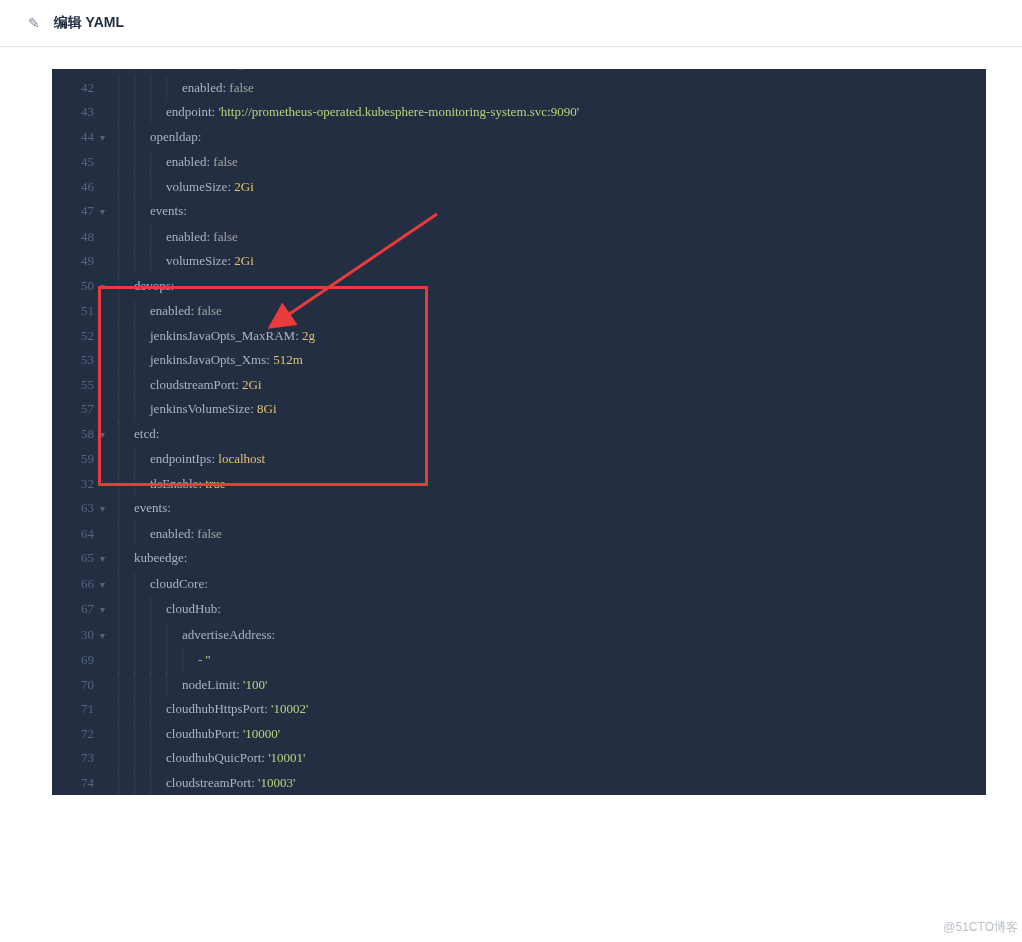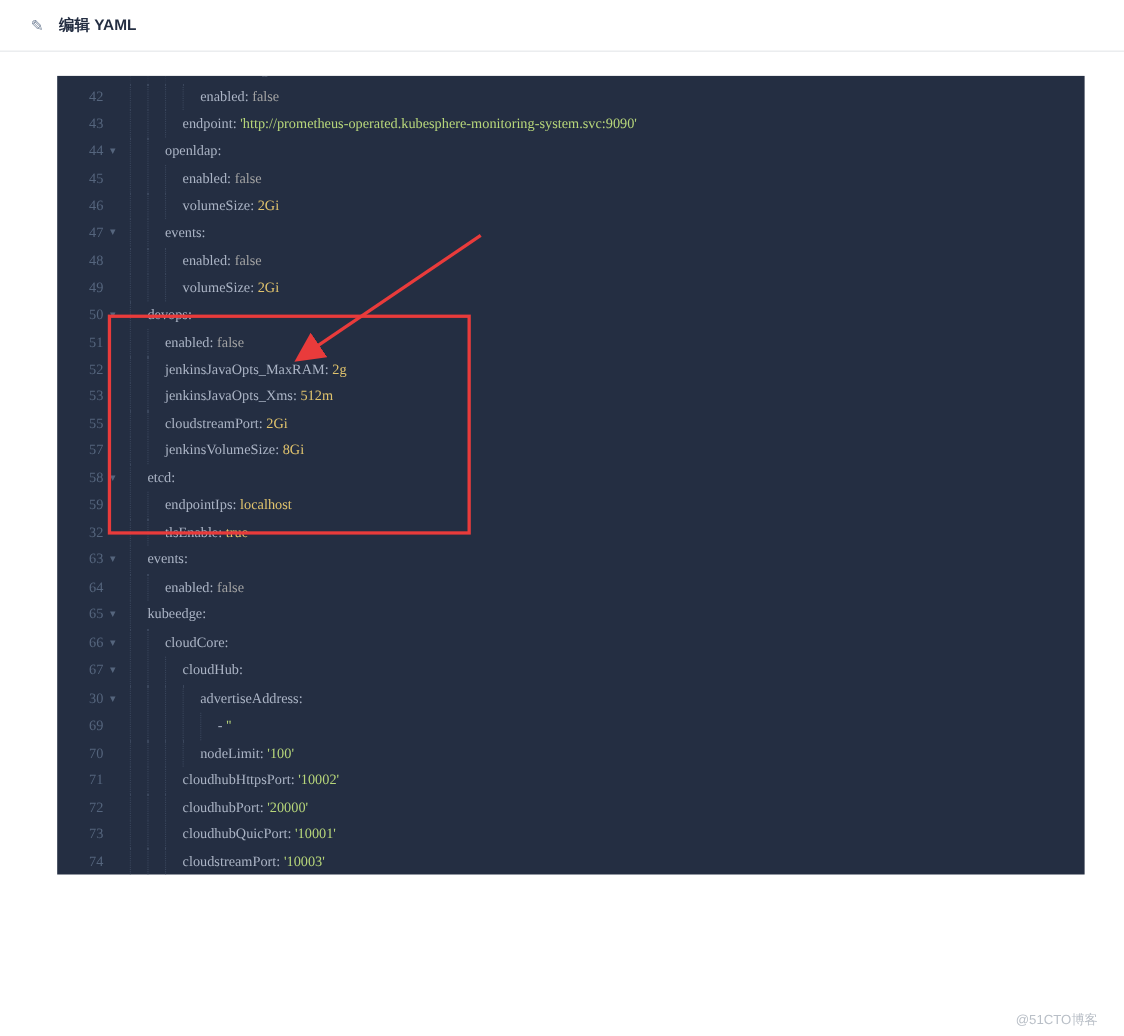--- a/index.html
+++ b/index.html
@@ -13,21 +13,21 @@
 .gutter { width: 48px; text-align: right; color: #55657d; padding-right: 6px; user-select: none; flex-shrink: 0; }
 .fold { width: 18px; flex-shrink: 0; color: #55657d; font-size: 10px; text-align: left; user-select: none; padding-top: 1px; }
 .code { flex: 1; color: #abb4c5; }
 .guide { display: inline-block; border-left: 1px dotted #3a465c; }
 .k-key { color: #abb4c5; }
 .k-val { color: #e0c36d; }
 .k-str { color: #b7d67a; }
 .k-false { color: #a3a3a3; }
 .highlight-box { position: absolute; border: 3px solid #e93b3b; pointer-events: none; z-index: 5; }
 .arrow-svg { position: absolute; pointer-events: none; z-index: 6; }
-.watermark { position: fixed; bottom: 6px; right: 24px; color: #b9bfc7; font-size: 12px; }
+.watermark { position: fixed; bottom: 6px; right: 4px; color: #b9bfc7; font-size: 12px; }
 </style>
 </head>
 <body>
 
 <div class="header">
   <span class="pencil">✎</span>
   <span class="title">编辑 YAML</span>
 </div>
 
 <div class="editor-wrap">
@@ -61,19 +61,19 @@
       <div class="line"><div class="gutter">32</div><div class="fold"></div><div class="code"><span class="guide" style="width: 16px;">&nbsp;</span><span class="guide" style="width: 16px;">&nbsp;</span><span class="k-key">tlsEnable</span><span>: </span><span class="k-val">true</span></div></div>
       <div class="line"><div class="gutter">63</div><div class="fold">▾</div><div class="code"><span class="guide" style="width: 16px;">&nbsp;</span><span class="k-key">events</span><span>:</span></div></div>
       <div class="line"><div class="gutter">64</div><div class="fold"></div><div class="code"><span class="guide" style="width: 16px;">&nbsp;</span><span class="guide" style="width: 16px;">&nbsp;</span><span class="k-key">enabled</span><span>: </span><span class="k-false">false</span></div></div>
       <div class="line"><div class="gutter">65</div><div class="fold">▾</div><div class="code"><span class="guide" style="width: 16px;">&nbsp;</span><span class="k-key">kubeedge</span><span>:</span></div></div>
       <div class="line"><div class="gutter">66</div><div class="fold">▾</div><div class="code"><span class="guide" style="width: 16px;">&nbsp;</span><span class="guide" style="width: 16px;">&nbsp;</span><span class="k-key">cloudCore</span><span>:</span></div></div>
       <div class="line"><div class="gutter">67</div><div class="fold">▾</div><div class="code"><span class="guide" style="width: 16px;">&nbsp;</span><span class="guide" style="width: 16px;">&nbsp;</span><span class="guide" style="width: 16px;">&nbsp;</span><span class="k-key">cloudHub</span><span>:</span></div></div>
       <div class="line"><div class="gutter">30</div><div class="fold">▾</div><div class="code"><span class="guide" style="width: 16px;">&nbsp;</span><span class="guide" style="width: 16px;">&nbsp;</span><span class="guide" style="width: 16px;">&nbsp;</span><span class="guide" style="width: 16px;">&nbsp;</span><span class="k-key">advertiseAddress</span><span>:</span></div></div>
       <div class="line"><div class="gutter">69</div><div class="fold"></div><div class="code"><span class="guide" style="width: 16px;">&nbsp;</span><span class="guide" style="width: 16px;">&nbsp;</span><span class="guide" style="width: 16px;">&nbsp;</span><span class="guide" style="width: 16px;">&nbsp;</span><span class="guide" style="width: 16px;">&nbsp;</span><span>- </span><span class="k-str">''</span></div></div>
       <div class="line"><div class="gutter">70</div><div class="fold"></div><div class="code"><span class="guide" style="width: 16px;">&nbsp;</span><span class="guide" style="width: 16px;">&nbsp;</span><span class="guide" style="width: 16px;">&nbsp;</span><span class="guide" style="width: 16px;">&nbsp;</span><span class="k-key">nodeLimit</span><span>: </span><span class="k-str">'100'</span></div></div>
       <div class="line"><div class="gutter">71</div><div class="fold"></div><div class="code"><span class="guide" style="width: 16px;">&nbsp;</span><span class="guide" style="width: 16px;">&nbsp;</span><span class="guide" style="width: 16px;">&nbsp;</span><span class="k-key">cloudhubHttpsPort</span><span>: </span><span class="k-str">'10002'</span></div></div>
-      <div class="line"><div class="gutter">72</div><div class="fold"></div><div class="code"><span class="guide" style="width: 16px;">&nbsp;</span><span class="guide" style="width: 16px;">&nbsp;</span><span class="guide" style="width: 16px;">&nbsp;</span><span class="k-key">cloudhubPort</span><span>: </span><span class="k-str">'20000'</span></div></div>
+      <div class="line"><div class="gutter">72</div><div class="fold"></div><div class="code"><span class="guide" style="width: 16px;">&nbsp;</span><span class="guide" style="width: 16px;">&nbsp;</span><span class="guide" style="width: 16px;">&nbsp;</span><span class="k-key">cloudhubPort</span><span>: </span><span class="k-str">'10000'</span></div></div>
       <div class="line"><div class="gutter">73</div><div class="fold"></div><div class="code"><span class="guide" style="width: 16px;">&nbsp;</span><span class="guide" style="width: 16px;">&nbsp;</span><span class="guide" style="width: 16px;">&nbsp;</span><span class="k-key">cloudhubQuicPort</span><span>: </span><span class="k-str">'10001'</span></div></div>
       <div class="line"><div class="gutter">74</div><div class="fold"></div><div class="code"><span class="guide" style="width: 16px;">&nbsp;</span><span class="guide" style="width: 16px;">&nbsp;</span><span class="guide" style="width: 16px;">&nbsp;</span><span class="k-key">cloudstreamPort</span><span>: </span><span class="k-str">'10003'</span></div></div>
     </div>
 </div>
 
 <div class="watermark">@51CTO博客</div>
 
 </body></html>

